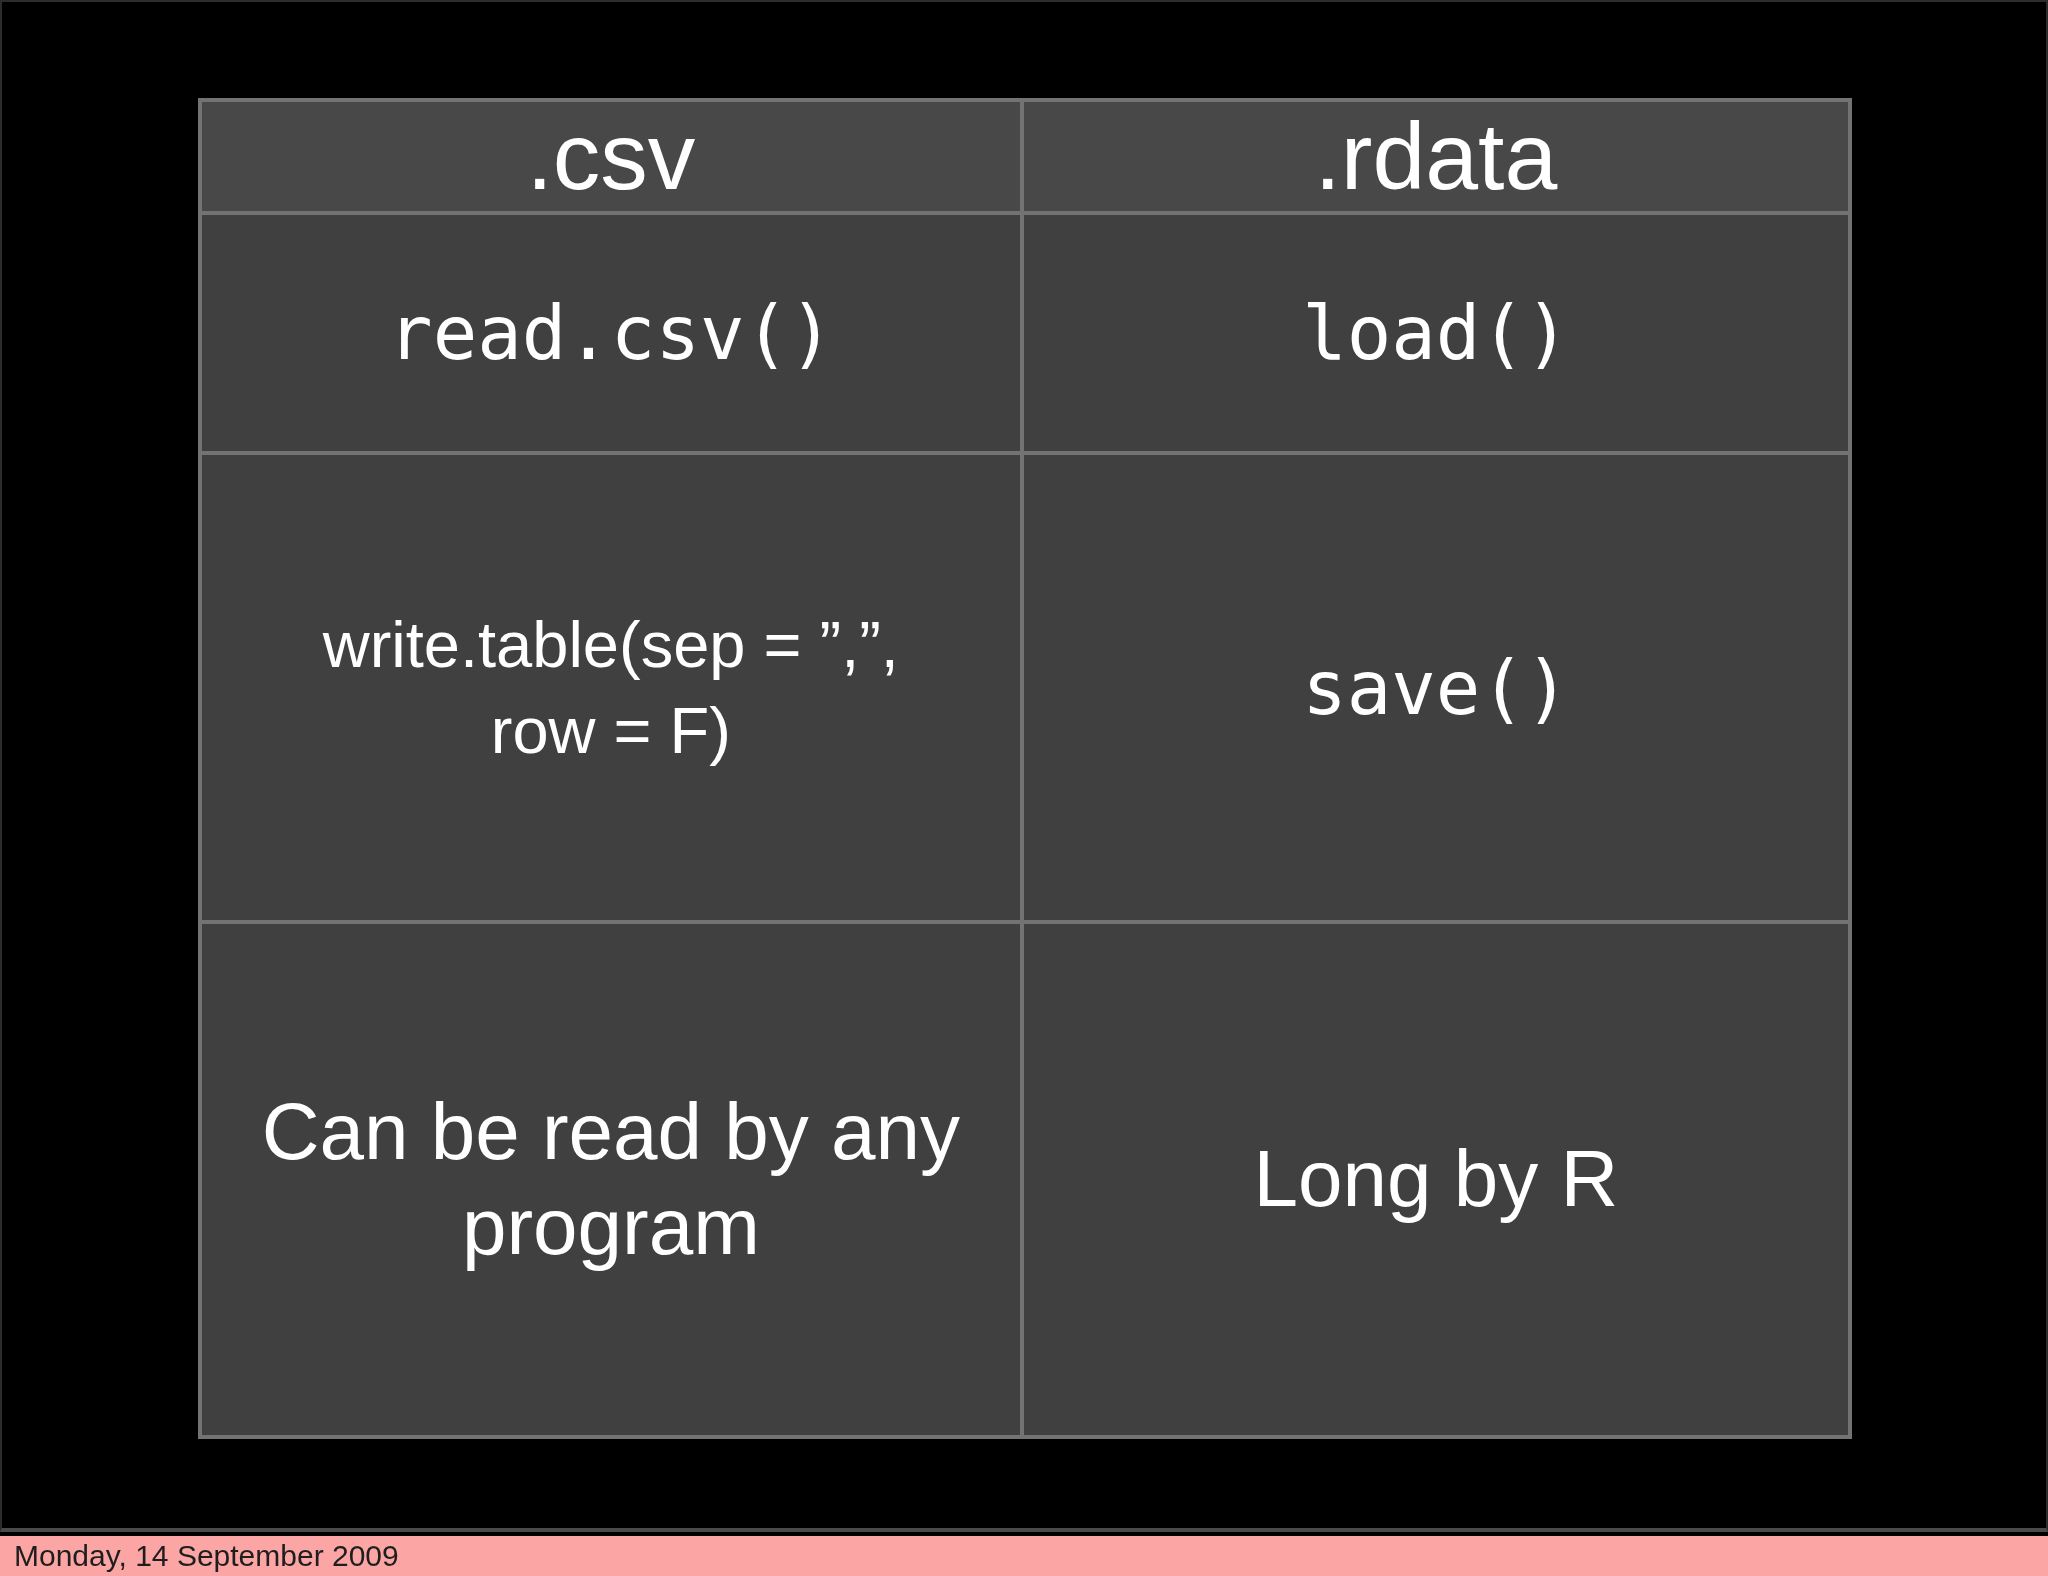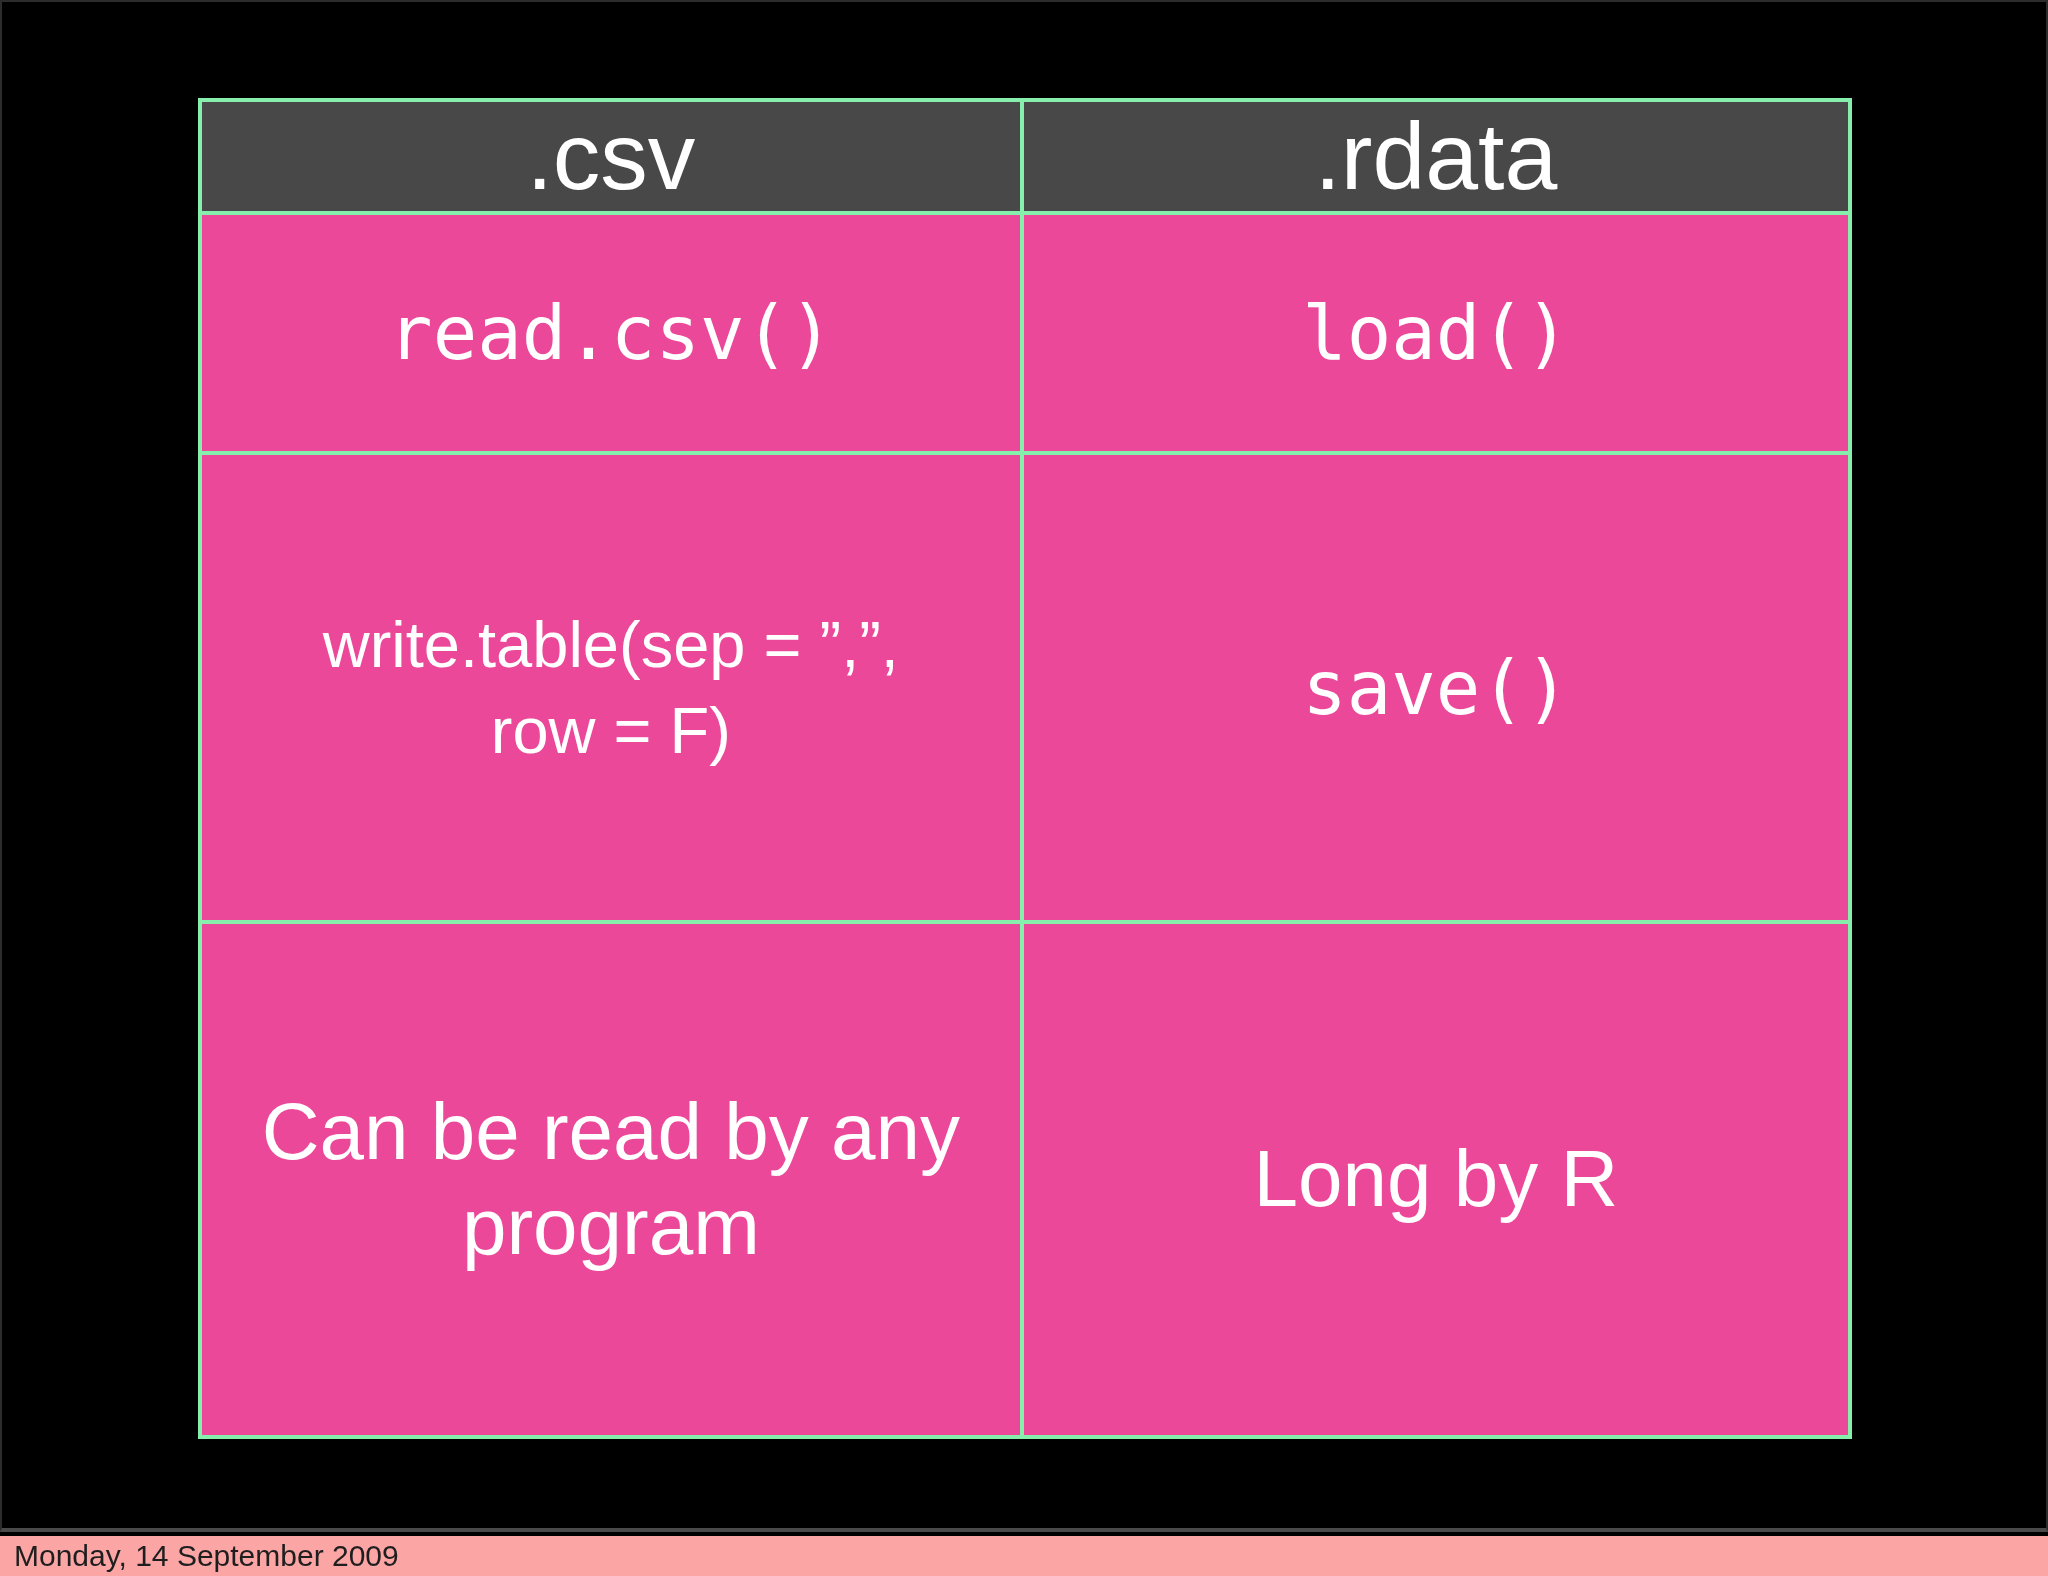--- a/index.html
+++ b/index.html
@@ -32,35 +32,35 @@
   table.cmp-table {
     position: absolute;
     left: 196px;
     top: 96px;
     width: 1654px;
     height: 1341px;
     border-collapse: collapse;
     table-layout: fixed;
   }
   .cmp-table th, .cmp-table td {
-    border: 4px solid #86efac;
+    border: 4px solid #737373;
     text-align: center;
     vertical-align: middle;
     color: #ffffff;
     padding: 0 18px;
     overflow: hidden;
   }
   .cmp-table th {
     background: #484848;
     font-weight: 400;
     font-size: 95px;
     font-family: "Liberation Sans", sans-serif;
   }
   .cmp-table td {
-    background: #ec4899;
+    background: #404040;
   }
   .mono-lg {
     font-family: "DejaVu Sans Mono", monospace;
     font-size: 74px;
   }
   .mono-sm {
     font-family: Liberation Sans, sans-serif;
     font-size: 65px;
     line-height: 1.32;
     white-space: pre-line;

